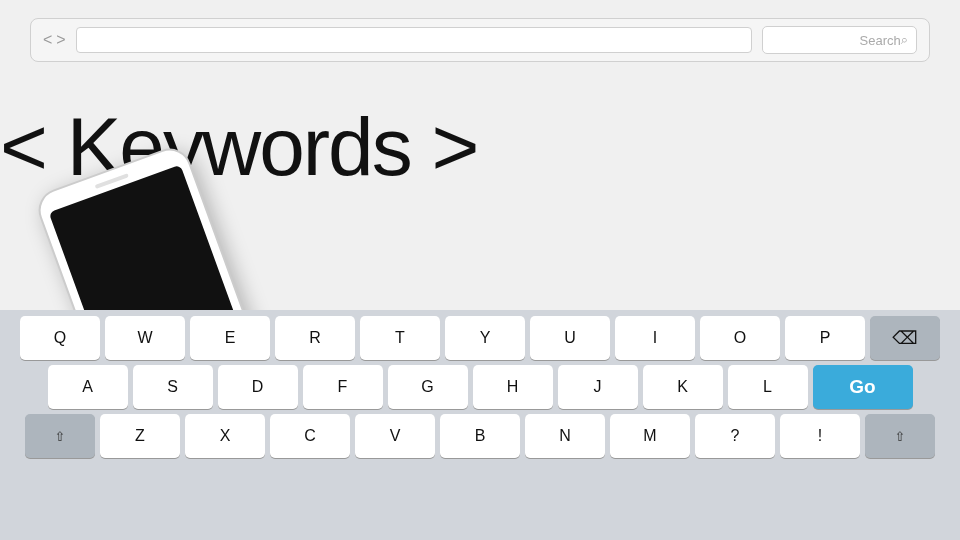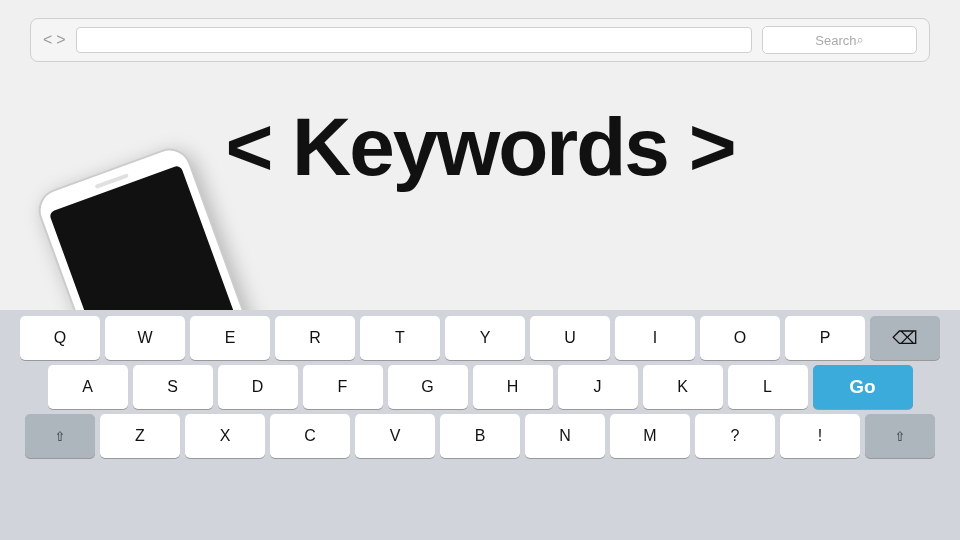--- a/index.html
+++ b/index.html
@@ -51,43 +51,43 @@
     }
 
     .search-box {
       width: 155px;
       height: 28px;
       background: white;
       border: 1px solid #d0d0d0;
       border-radius: 5px;
       display: flex;
       align-items: center;
-      justify-content: center;
+      justify-content: flex-end;
       padding: 0 8px;
     }
 
     .search-text {
       color: #aaa;
       font-size: 13px;
     }
 
     .search-icon-svg {
       color: #aaa;
       font-size: 13px;
     }
 
     
     .main-title {
       position: absolute;
       top: 100px;
       left: 0;
       right: 0;
-      text-align: center;
+      text-align: left;
       font-size: 82px;
-      font-weight: 700;
+      font-weight: 400;
       color: #111;
       letter-spacing: -2px;
     }
 
     
     .keyboard-wrapper {
       position: absolute;
       bottom: 0;
       left: 0;
       right: 0;

